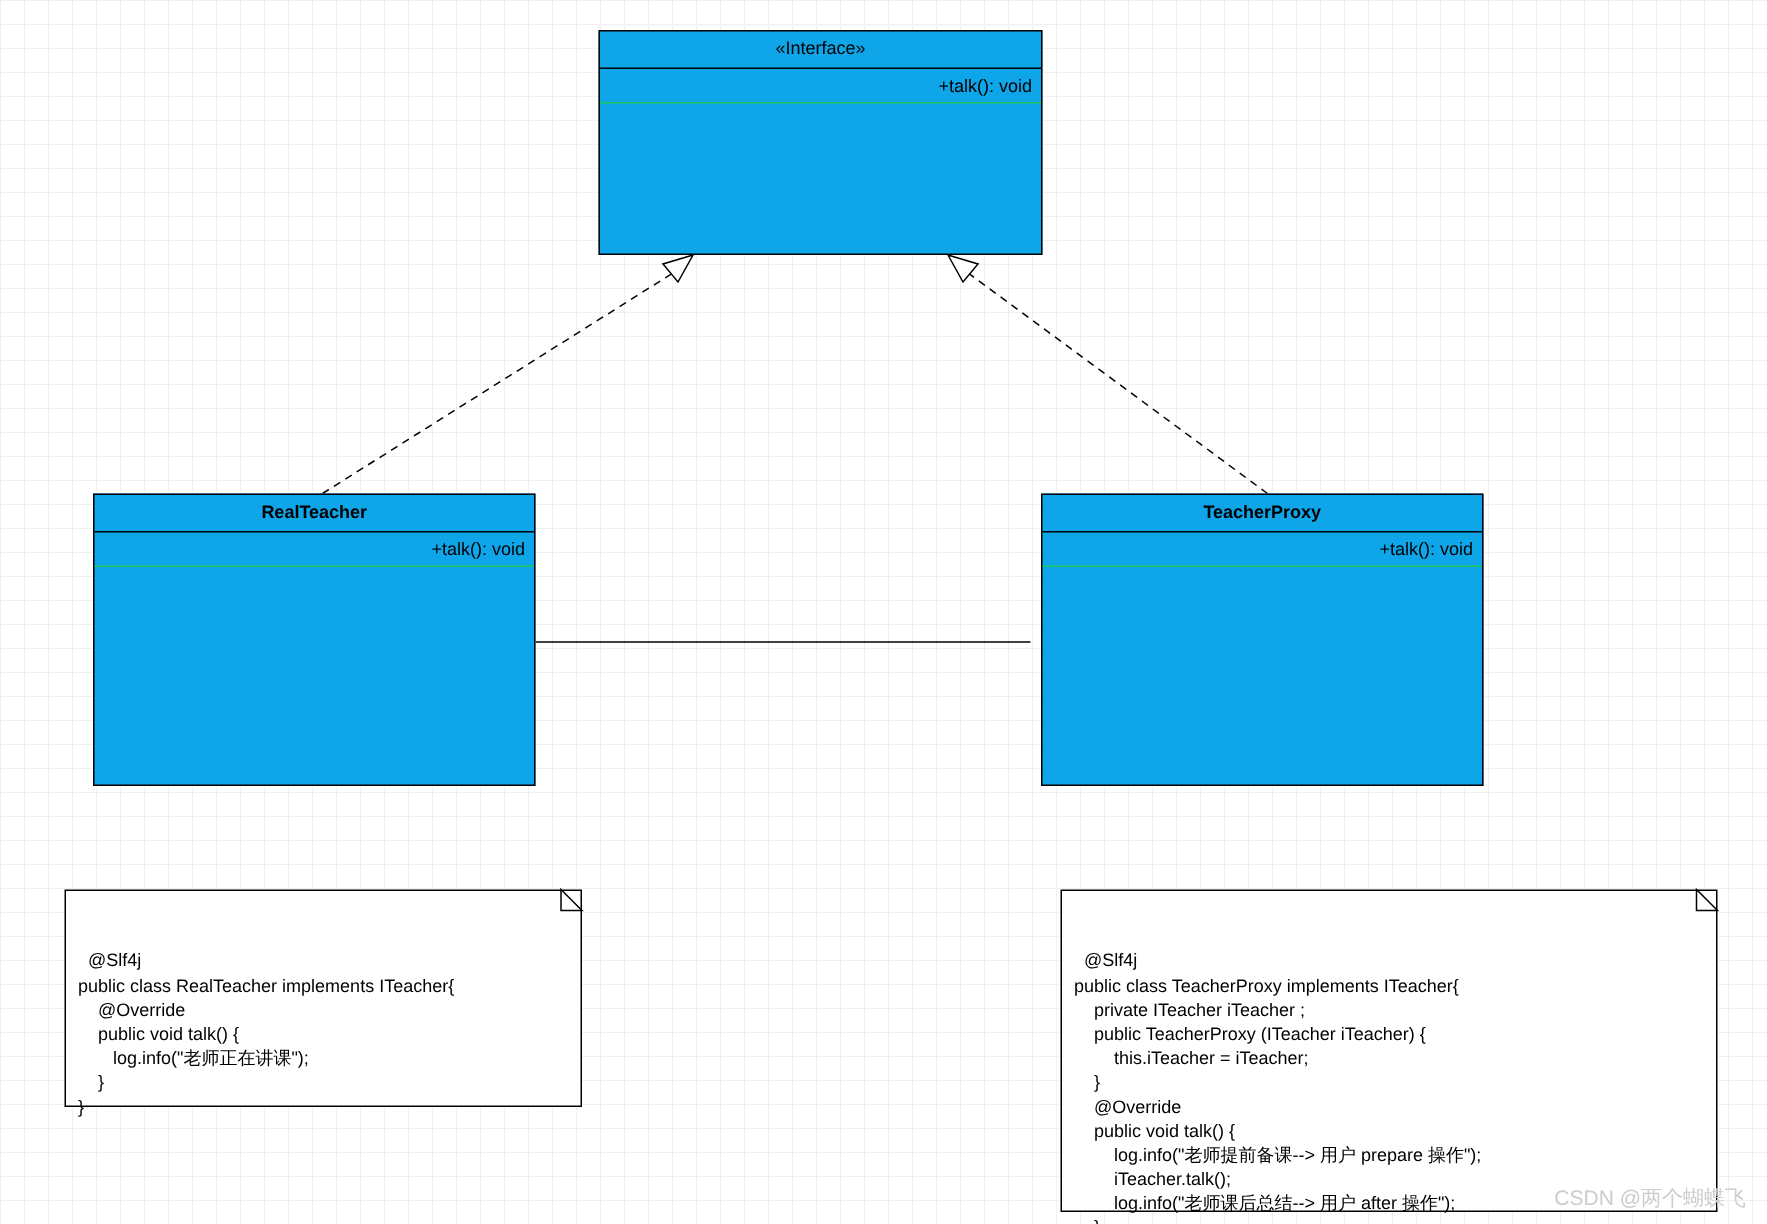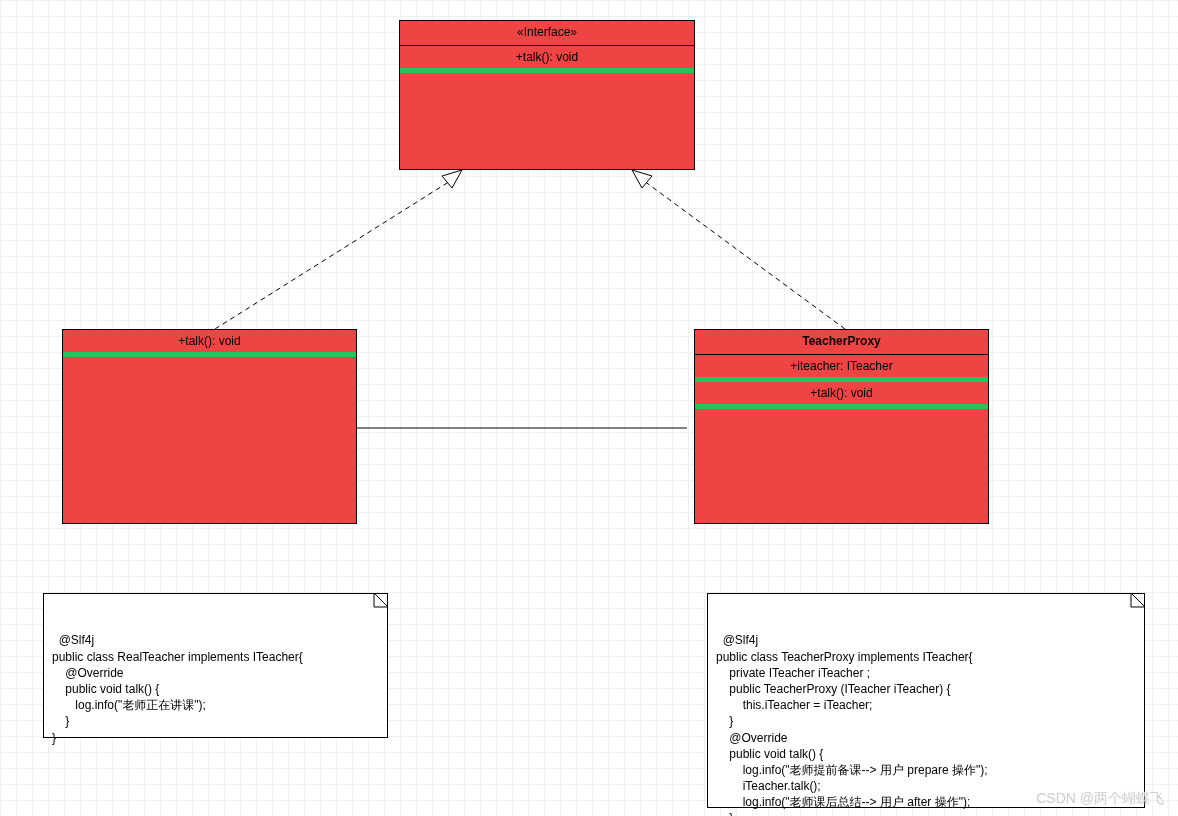--- a/index.html
+++ b/index.html
@@ -15,35 +15,35 @@
         linear-gradient(90deg, #e8e8e8 1px, transparent 1px);
       background-size: 16px 16px, 16px 16px, 80px 80px, 80px 80px;
       font-family: Arial, Helvetica, sans-serif;
       font-size: 12px;
       color: #000;
       overflow: hidden;
     }
     .uml-box {
       position: absolute;
       border: 1px solid #000;
-      background: #ef4444;
+      background: #0ea5e9;
     }
     .uml-title {
       text-align: center;
       border-bottom: 1px solid #000;
       padding: 4px 6px;
       line-height: 1.3;
     }
     .uml-title .stereo { display: block; }
     .uml-title .name { font-weight: bold; display: block; }
     .uml-section {
-      border-bottom: 5px solid #22c55e;
+      border-bottom: 1px solid #22c55e;
       padding: 4px 6px;
       min-height: 12px;
-      text-align: center;
+      text-align: right;
     }
     .uml-body {
       padding: 4px 6px;
       min-height: 20px;
       text-align: left;
     }
     .note-box {
       position: absolute;
       border: 1px solid #000;
       background: #fff;
@@ -92,32 +92,32 @@
   <div class="uml-title">
     <span class="stereo">«Interface»</span>
   </div>
   <div class="uml-section">
     <div>+talk(): void</div>
   </div>
   <div class="uml-body"></div>
 </div>
 
 <div class="uml-box" style="left:62px; top:329px; width:295px; height:195px;">
+  <div class="uml-title">
+    <span class="name">RealTeacher</span>
+  </div>
   <div class="uml-section">
     <div>+talk(): void</div>
   </div>
   <div class="uml-body"></div>
 </div>
 
 <div class="uml-box" style="left:694px; top:329px; width:295px; height:195px;">
   <div class="uml-title">
     <span class="name">TeacherProxy</span>
-  </div>
-  <div class="uml-section">
-    <div>+iteacher: ITeacher</div>
   </div>
   <div class="uml-section">
     <div>+talk(): void</div>
   </div>
   <div class="uml-body"></div>
 </div>
 
 <div class="note-box" style="left:43px; top:573px; width:345px; height:145px;">
   <svg class="note-corner-line" width="14" height="14" style="position:absolute; top:-1px; right:-1px;">
     <polygon points="0,0 0,14 14,14" fill="#fff" stroke="#000" stroke-width="1"></polygon>

